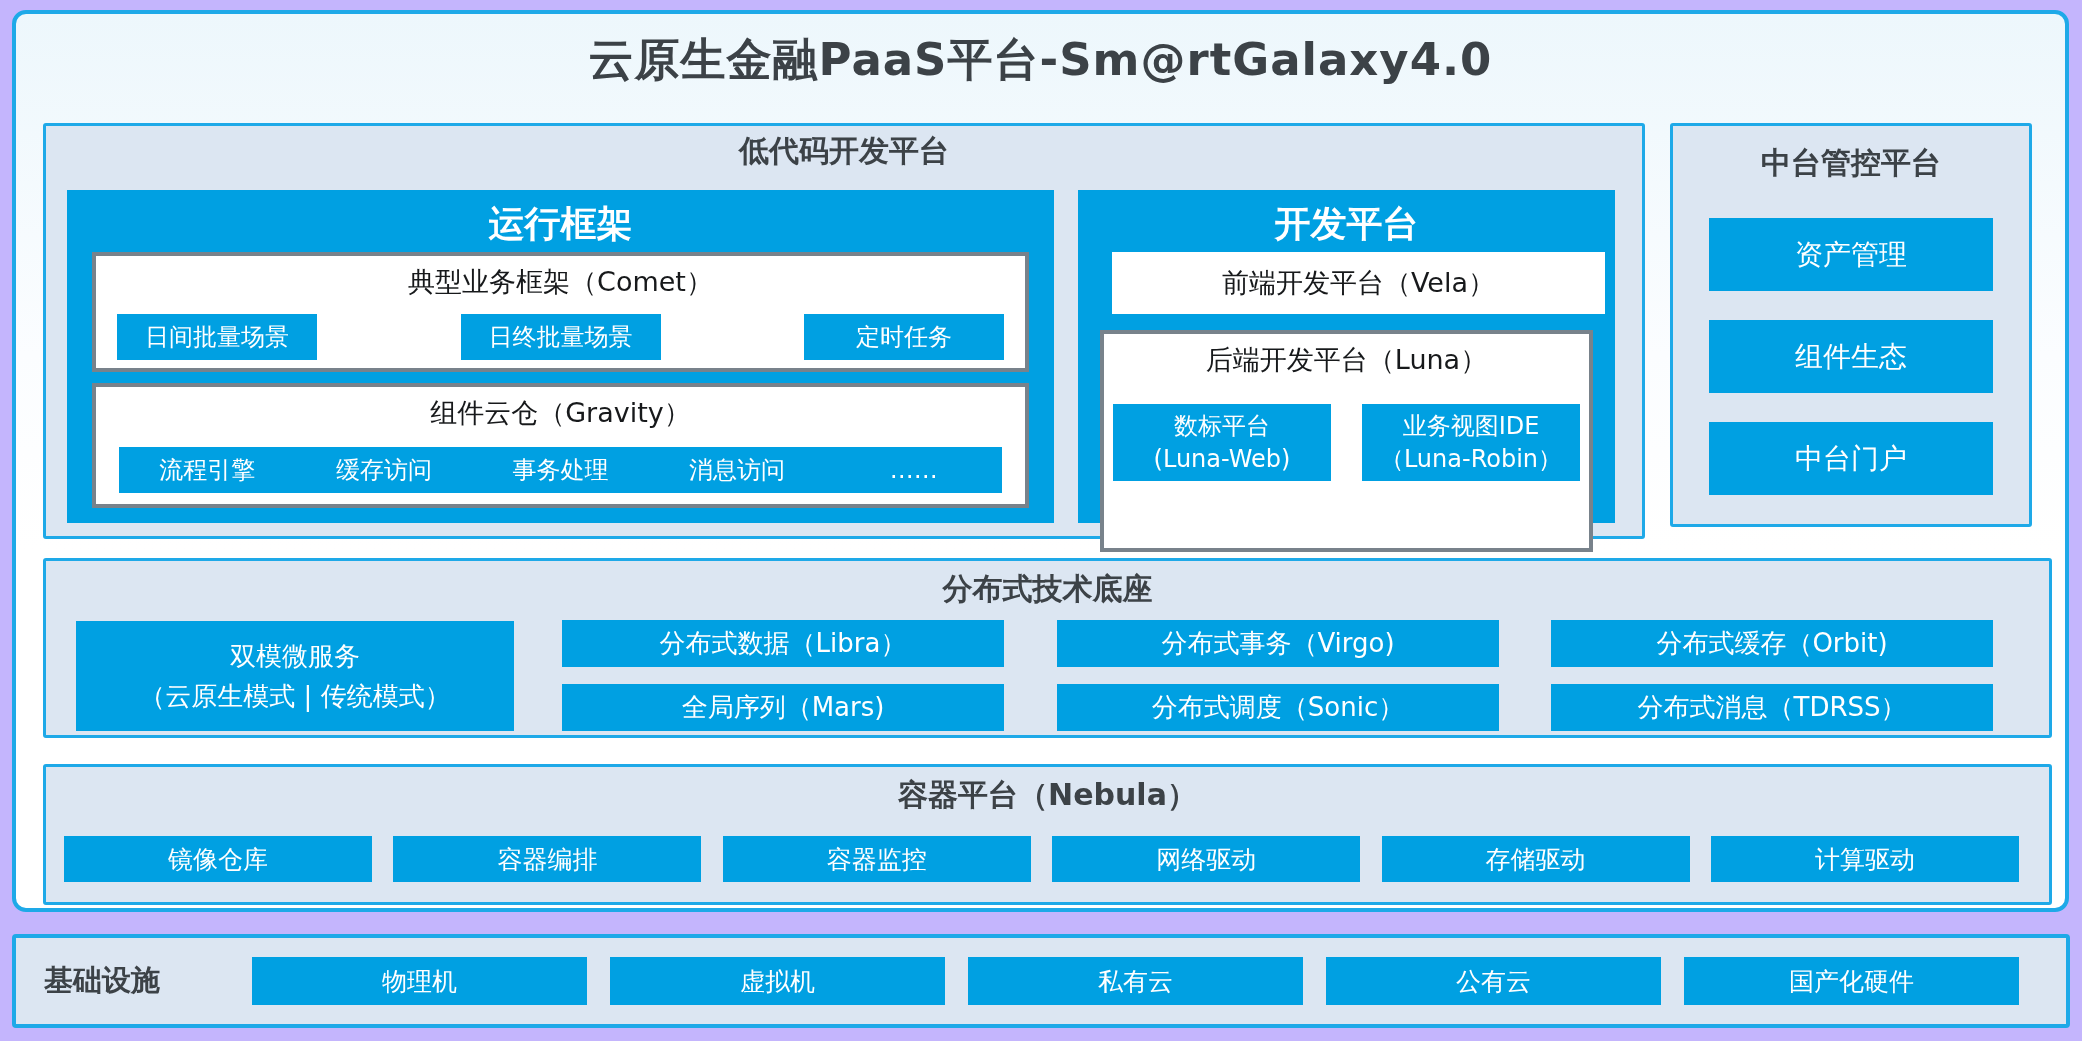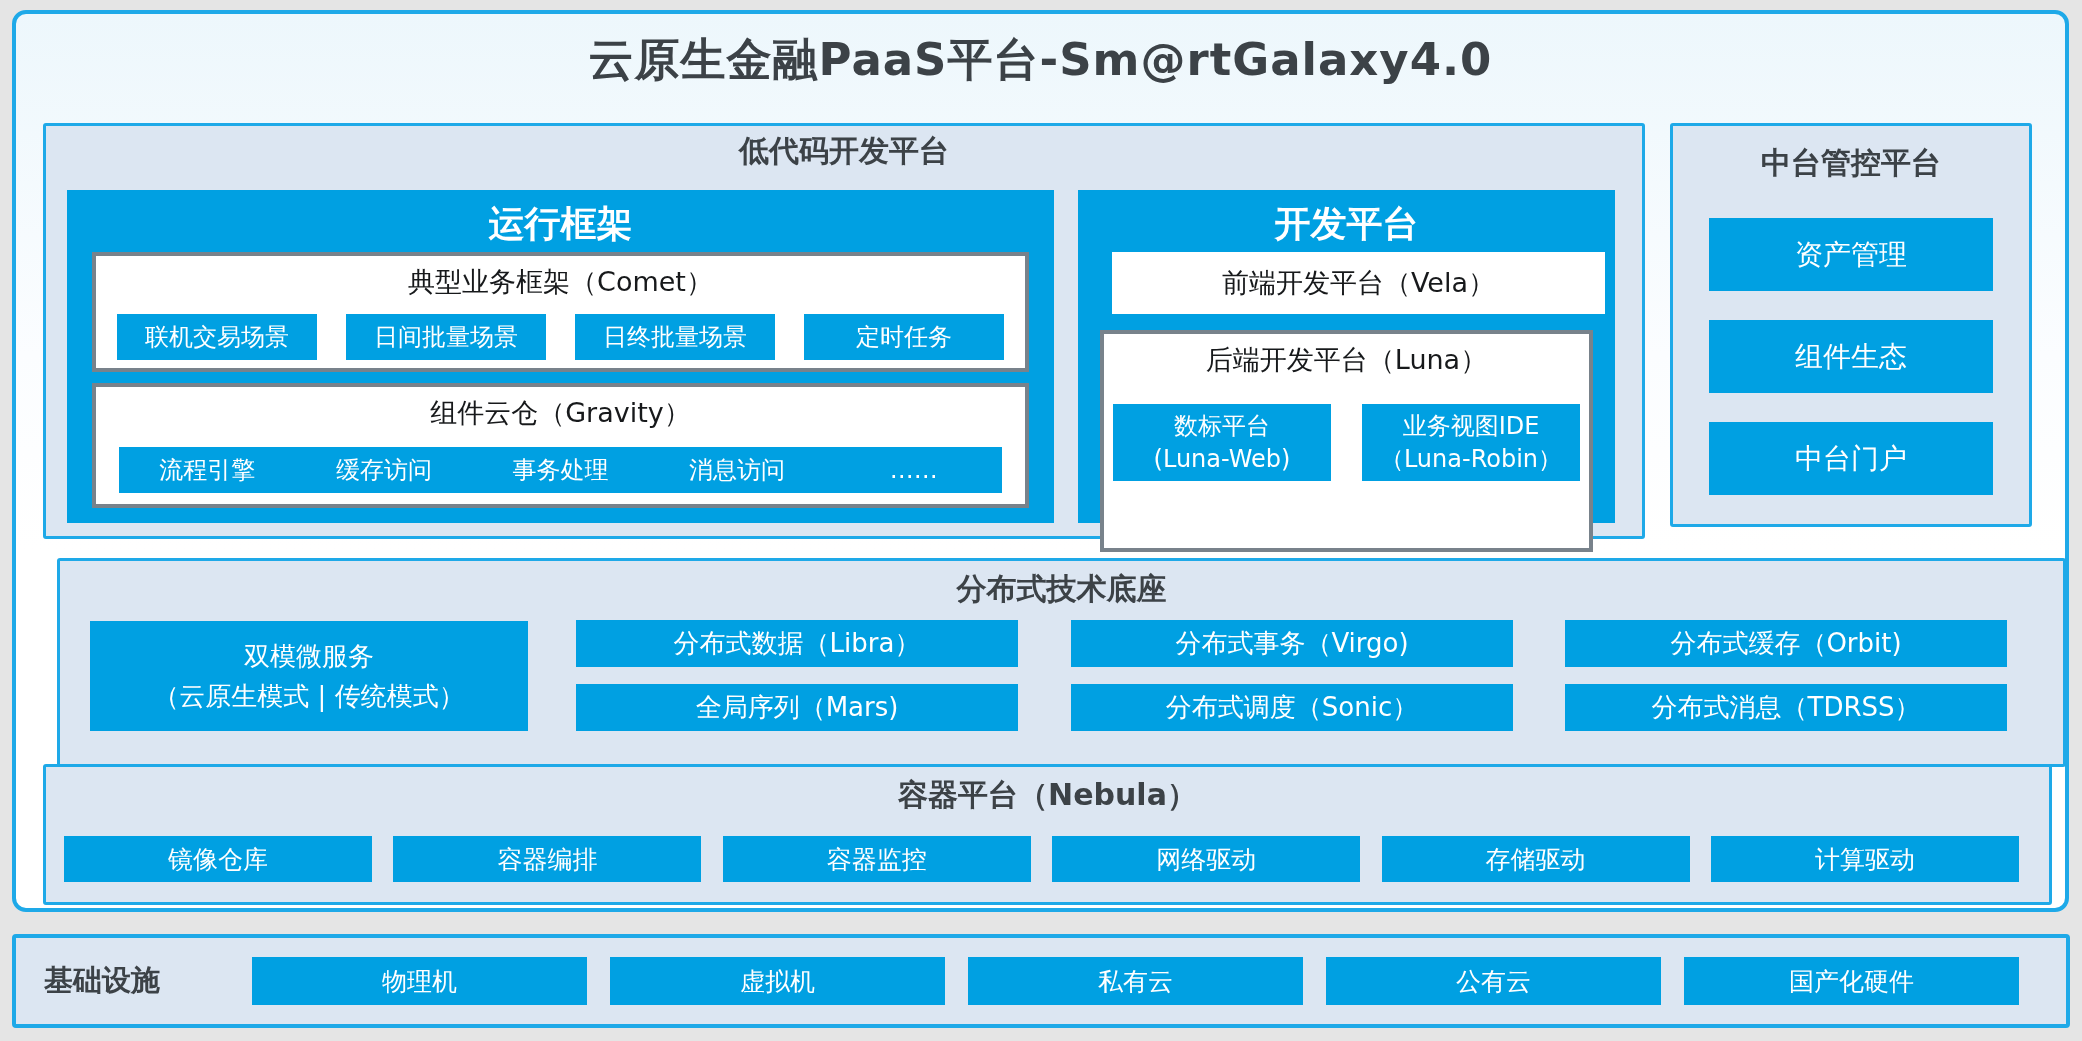--- a/index.html
+++ b/index.html
@@ -2,21 +2,21 @@
 <html style="--accent: #00a0e2; --border: #1ea9e8; --panel: #dce6f2; --grayborder: #78828b; --dark: #3c4247; --ink: #17191b;"><head>
 <meta charset="utf-8">
 <style>
   * { margin:0; padding:0; box-sizing:border-box; }
   html,body { background:#ffffff; }
   body {
     width:2082px; height:1041px;
     font-family:"DejaVu Sans","Liberation Sans",sans-serif;
     position:relative;
   }
-  #stage { position:absolute; left:0; top:0; width:2082px; height:1041px; background:#e5e5e5; }
+  #stage { position:absolute; left:0; top:0; width:2082px; height:1041px; background:#c4b5fd; }
 
   
   .outer {
     position:absolute; left:12px; top:10px; width:2057px; height:902px;
     border:4px solid var(--border); border-radius:14px;
     background:linear-gradient(180deg,#edf7fc 0%,#fbfdff 38%,#ffffff 60%);
   }
   .main-title {
     position:absolute; left:0; right:0; top:16px; text-align:center;
     font-size:45px; font-weight:bold; color:var(--dark); letter-spacing:1px;
@@ -101,21 +101,20 @@
 
     <div class="panel" style="left:27px; top:109px; width:1602px; height:416px;">
       <div class="panel-title" style="top:5px;">低代码开发平台</div>
 
       <div class="blue-section" style="left:21px; top:64px; width:987px; height:333px;">
         <div class="blue-section-title">运行框架</div>
 
         <div class="white-box gray-border" style="left:25px; top:62px; width:937px; height:120px;">
           <div class="white-box-title" style="margin-top:8px;">典型业务框架（Comet）</div>
           <div class="hrow comet-row">
-            <div class="btn">联机交易场景</div>
             <div class="btn">日间批量场景</div>
             <div class="btn">日终批量场景</div>
             <div class="btn">定时任务</div>
           </div>
         </div>
 
         <div class="white-box gray-border" style="left:25px; top:193px; width:937px; height:125px;">
           <div class="white-box-title" style="margin-top:8px;">组件云仓（Gravity）</div>
           <div class="hrow grav-row">
             <div class="btn">流程引擎</div>
@@ -152,21 +151,21 @@
 
     <div class="panel" style="left:1654px; top:109px; width:362px; height:404px;">
       <div class="panel-title" style="top:17px;">中台管控平台</div>
       <div class="mid-col">
         <div class="btn">资产管理</div>
         <div class="btn">组件生态</div>
         <div class="btn">中台门户</div>
       </div>
     </div>
 
-    <div class="panel" style="left:41px; top:544px; width:2009px; height:209px;">
+    <div class="panel" style="left:27px; top:544px; width:2009px; height:180px;">
       <div class="panel-title" style="top:8px;">分布式技术底座</div>
 
       <div class="btn dual-box">
         <span class="l2">双模微服务</span>
         <span class="l2">（云原生模式 | 传统模式）</span>
       </div>
 
       <div class="btn cell" style="left:516px; top:59px;">分布式数据（Libra）</div>
       <div class="btn cell" style="left:1011px; top:59px;">分布式事务（Virgo)</div>
       <div class="btn cell" style="left:1505px; top:59px;">分布式缓存（Orbit)</div>

